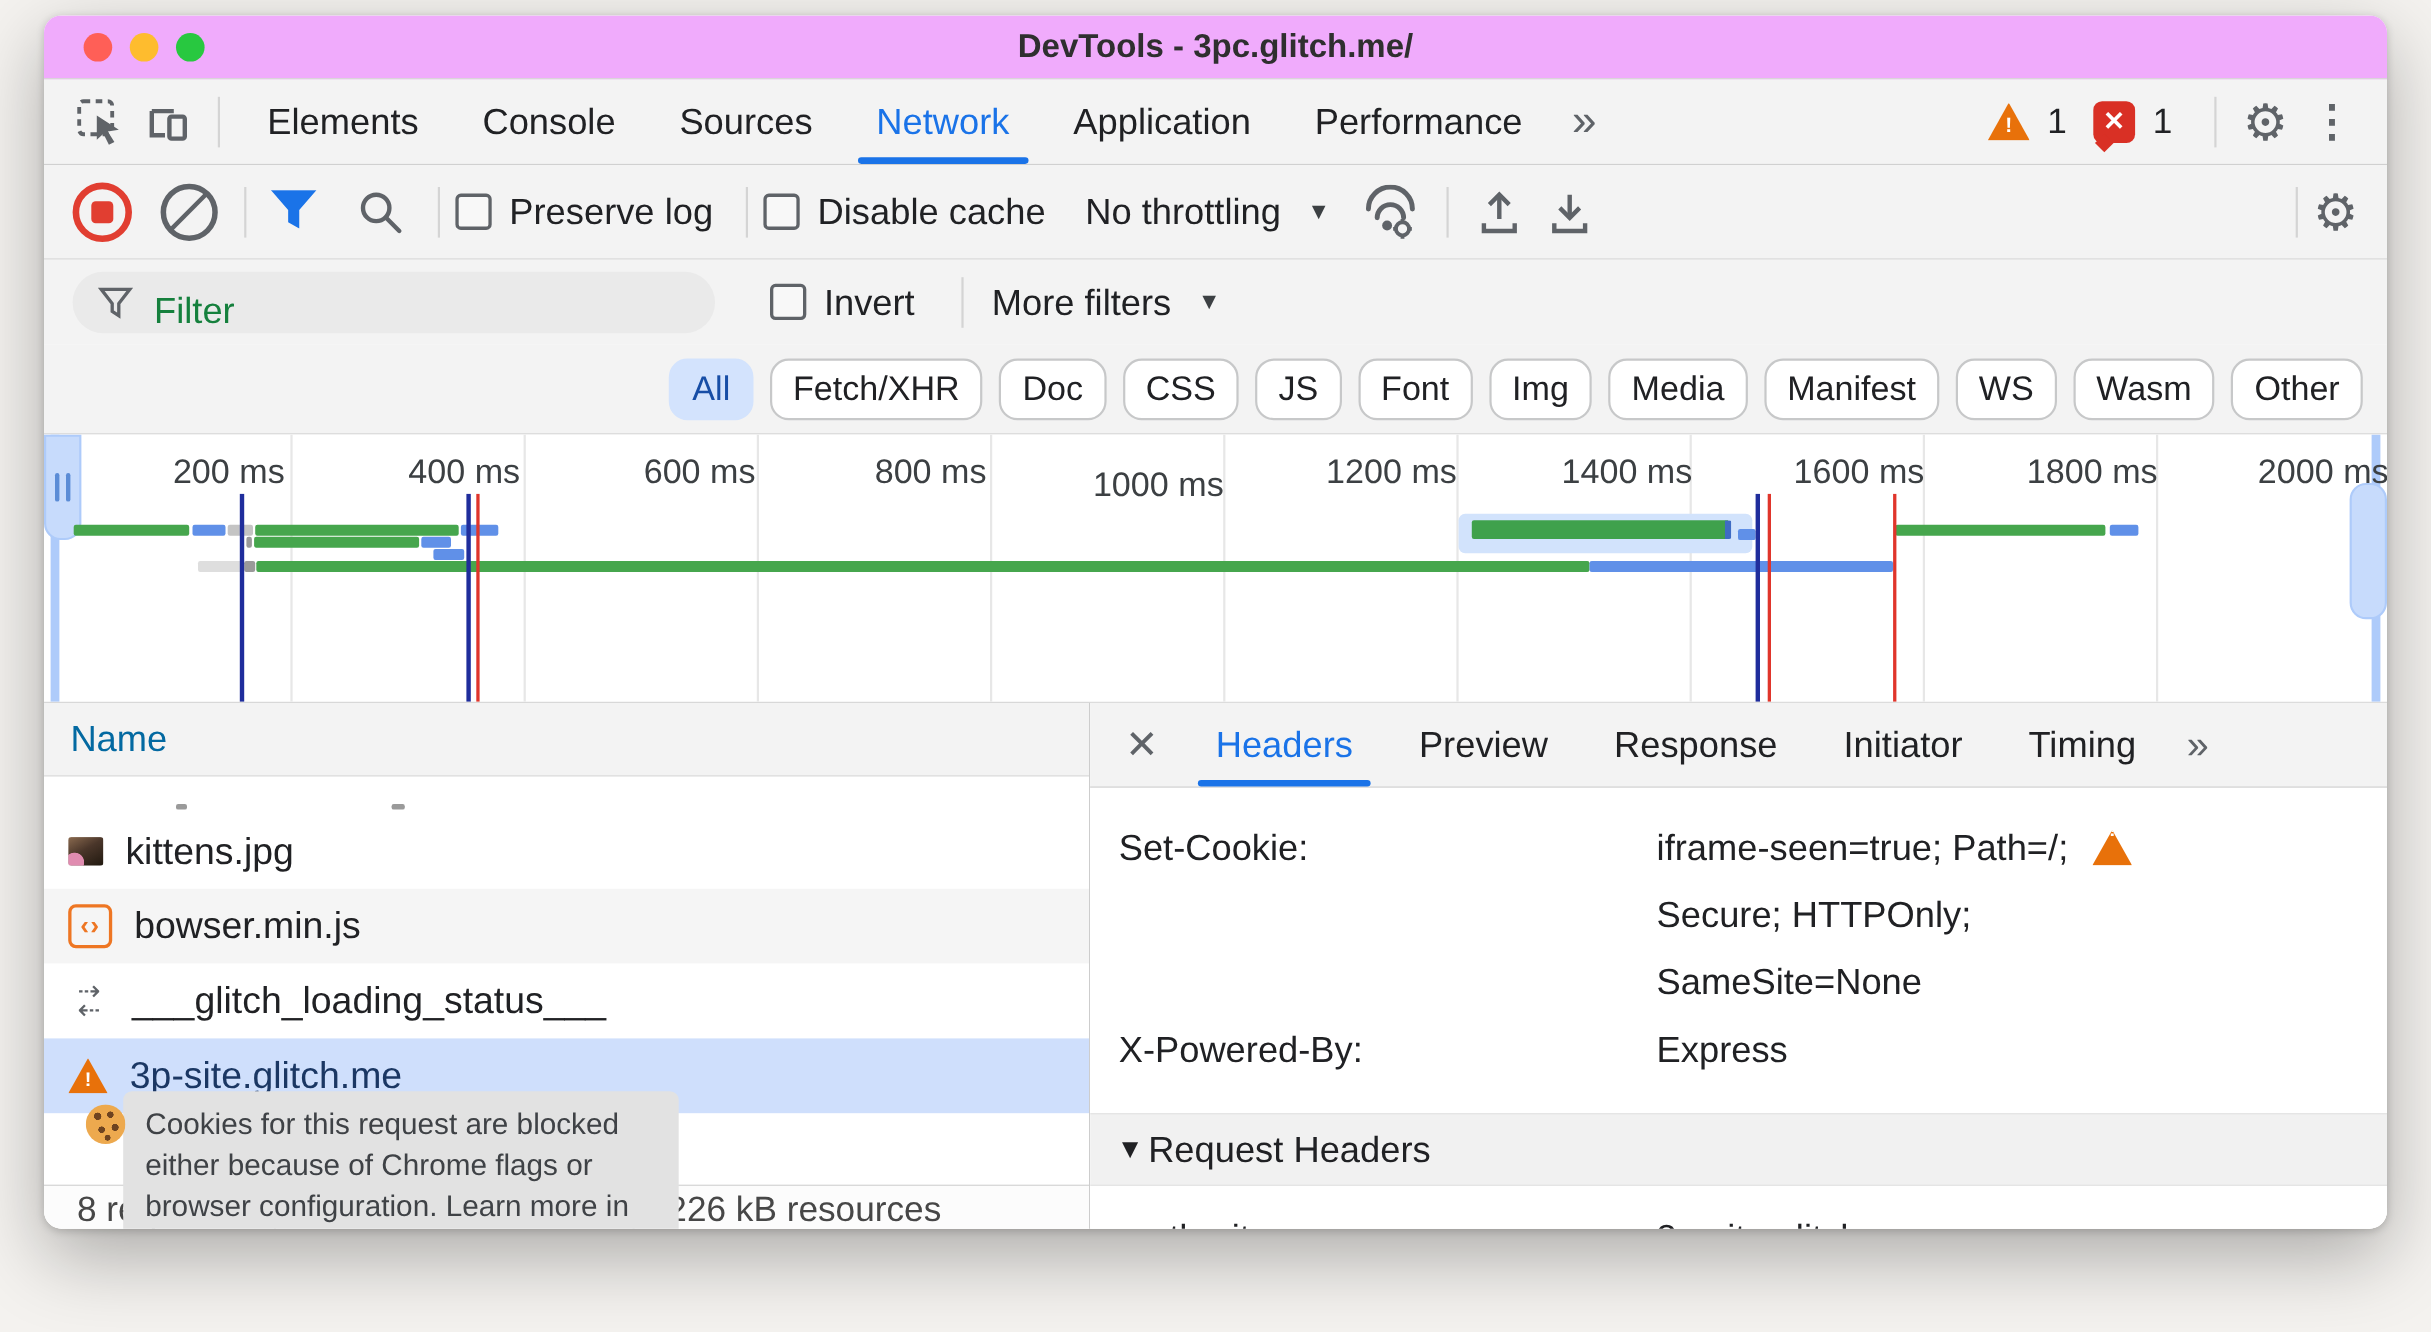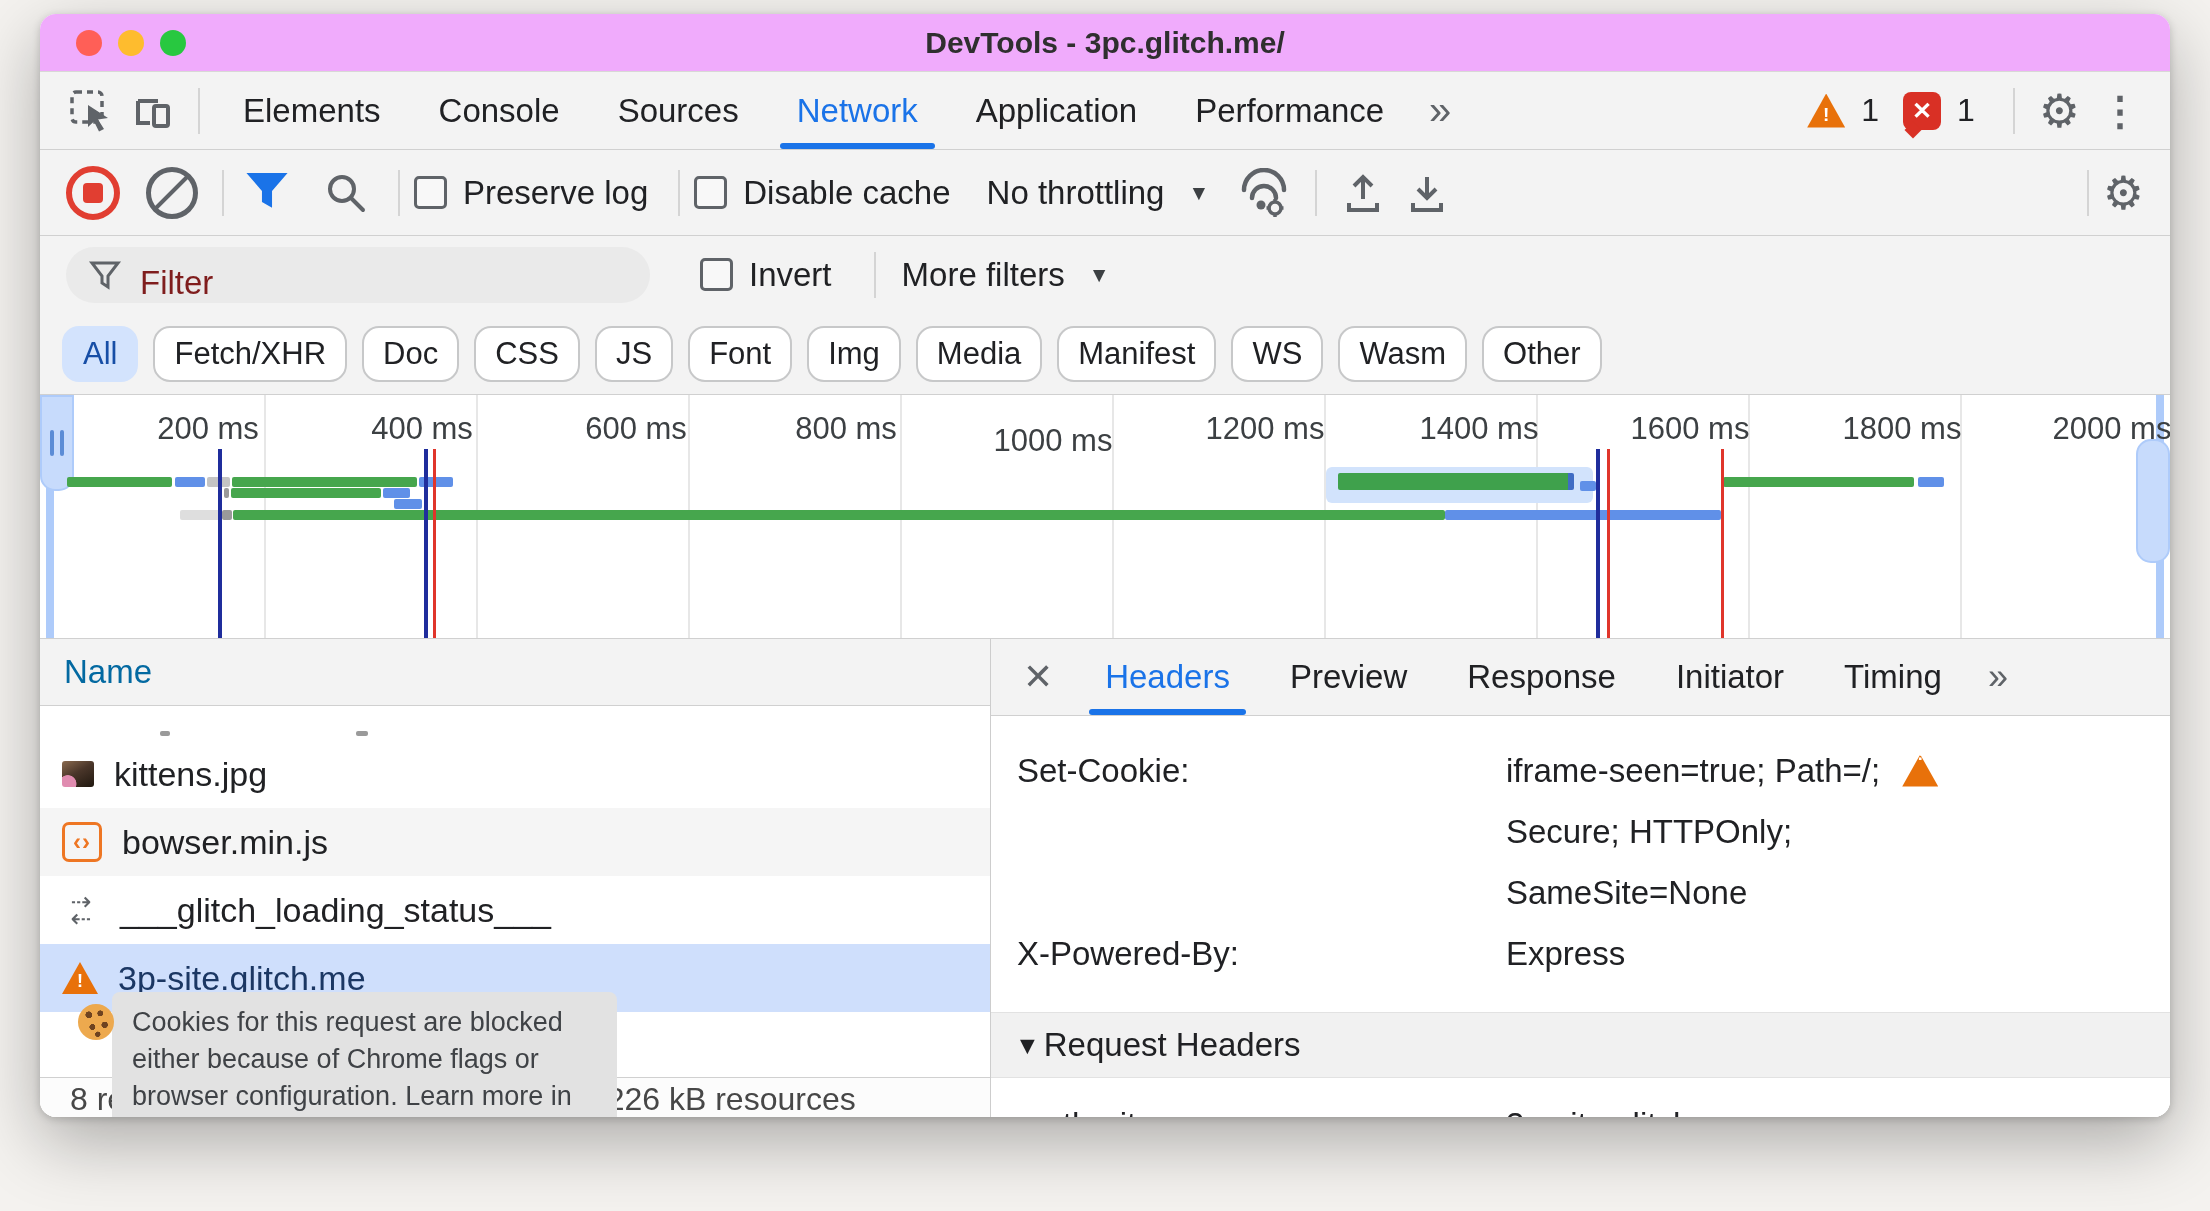--- a/index.html
+++ b/index.html
@@ -32,23 +32,23 @@
   .record .sq{width:20px;height:20px;background:#e13e31;border-radius:4px;}
   .clearbtn{width:42px;height:42px;border:5px solid #5f6368;border-radius:50%;position:relative;margin-right:10px;}
   .clearbtn::after{content:"";position:absolute;left:-2px;top:18px;width:46px;height:4px;background:#5f6368;transform:rotate(-45deg);}
   .funnel{width:42px;height:40px;background:#1a73e8;clip-path:polygon(0 0,100% 0,62% 46%,62% 88%,38% 74%,38% 46%);margin:0 20px 0 8px;}
   .ck{width:27px;height:27px;border:3px solid #5f6368;border-radius:5px;background:#f8f8f8;margin-right:16px;flex:0 0 auto;}
   .tlabel{margin-right:16px;white-space:nowrap;}
   .caret{font-size:21px;color:#3c4043;margin:0 18px 0 8px;}
   
   .filterrow{height:77px;background:#f3f3f3;display:flex;align-items:center;padding:0 26px;font-size:33px;color:#202124;}
   .finput{width:540px;height:56px;background:#eaeaea;border-radius:28px;display:flex;align-items:center;padding:0 22px;gap:18px;}
-  .fph{color:#7f1d1d;margin-top:16px;}
-  
-  .chiprow{height:81px;background:#f3f3f3;border-bottom:1px solid #d0d0d0;display:flex;align-items:center;padding:0 22px;gap:15px;}
+  .fph{color:#15803d;margin-top:16px;}
+  
+  .chiprow{height:81px;background:#f3f3f3;border-bottom:1px solid #d0d0d0;display:flex;align-items:center;padding:0 22px;gap:15px;justify-content:flex-end;}
   .chip{font-size:31px;color:#202124;background:#fff;border:2px solid #c7c8c9;border-radius:17px;padding:8px 19px;white-space:nowrap;}
   .chip.active{background:#d3e3fd;border-color:#d3e3fd;color:#174ea6;}
   
   .timeline{position:relative;height:243px;background:#fff;border-bottom:1px solid #d0d0d0;overflow:hidden;}
   .gridline{position:absolute;top:0;bottom:0;width:2px;background:#e7e7e7;}
   .tick{position:absolute;top:16px;font-size:31px;color:#3c4043;transform:translateX(-50%);white-space:nowrap;}
   .bar{position:absolute;border-radius:2px;}
   .c-green{background:#46a64d}.c-blue{background:#6090e8}.c-gray{background:#c4c4c4}.c-lightgray{background:#dedede}.c-darkgray{background:#9a9a9a}
   .event{position:absolute;top:54px;bottom:0;width:4px;}
   .e-navy{background:#1f2d9c}.e-red{background:#e0352b;width:3px}

